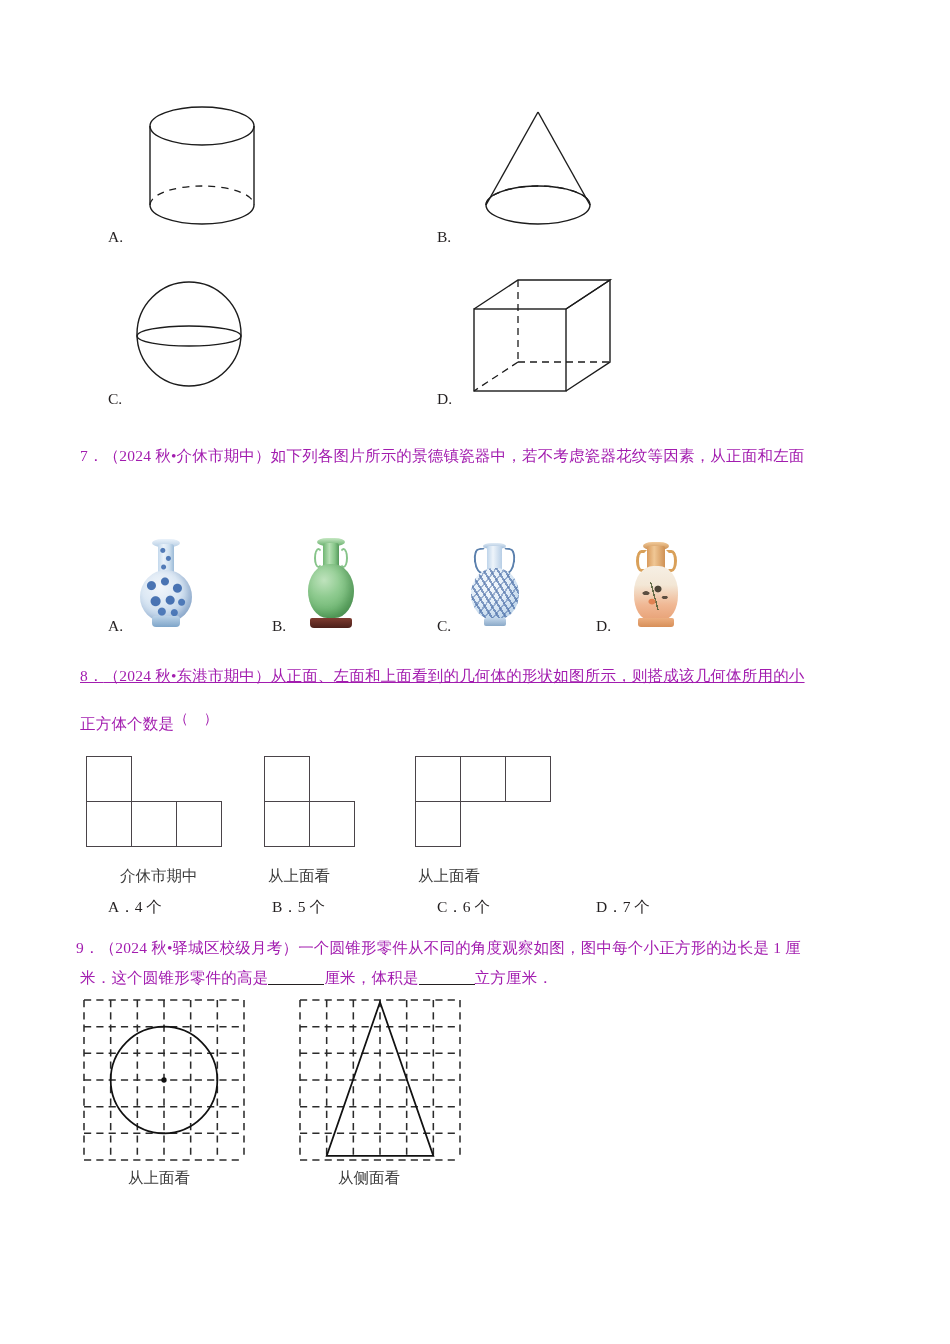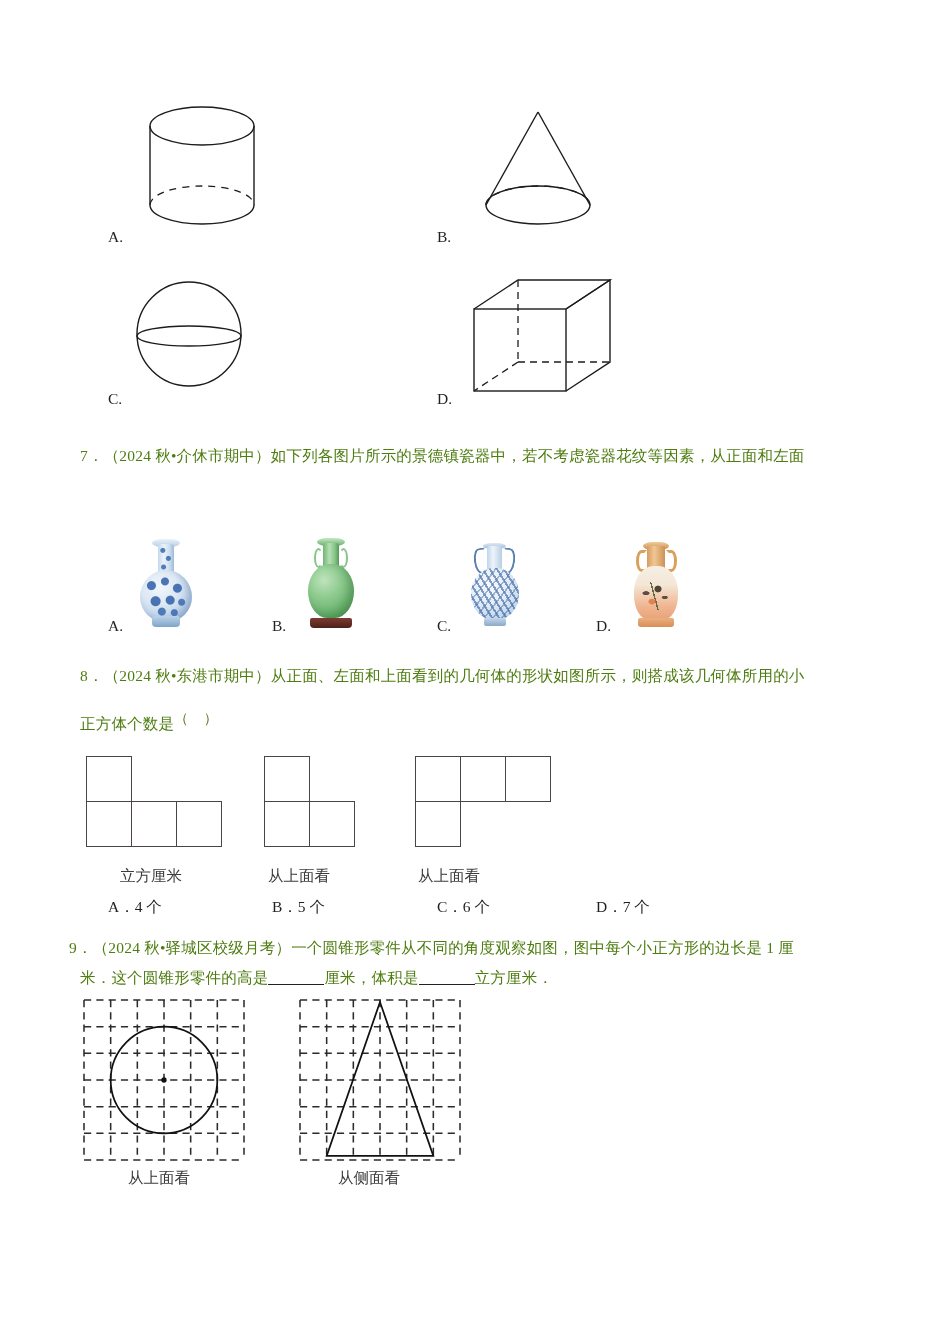--- a/index.html
+++ b/index.html
@@ -12,21 +12,21 @@
     color: #1a1a1a;
     position: relative;
     overflow: hidden;
   }
   .page { position: relative; width: 950px; height: 1344px; padding: 0; }
 
   
   .qtext {
     font-size: 15.5px;
     line-height: 1.5;
-    color: #4d7c0f;
+    color: #a21caf;
     letter-spacing: 0.2px;
     text-align: right;
   }
   .qline { position: absolute; white-space: nowrap; }
   .paren { font-size: 14px; vertical-align: super; letter-spacing: 6px; }
   .blank { display: inline-block; border-bottom: 1px solid #231f20; width: 56px; vertical-align: -2px; }
 
   
   .optlabel {
     position: absolute;
@@ -309,34 +309,34 @@
         <div class="vD-handleR"></div>
       <div class="vD-lip"></div>
         <div class="vD-neck"></div>
       <div class="vD-body"></div>
         <div class="vD-floral"></div>
         <div class="vD-foot"></div>
     </div>
   </div>
   <div class="optlabel" style="left:596px; top:617px;">D.</div>
 
-  <div class="qline qtext" style="left:80px; top:664px;">
+  <div class="qline qtext" style="left:80px; top:664px;text-decoration:underline;">
     <span>8．</span><span>（2024 秋•东港市期中）从正面、左面和上面看到的几何体的形状如图所示，则搭成该几何体所用的小</span>
   </div>
   <div class="qline qtext" style="left:80px; top:708px;">
     <span>正方体个数是</span><span class="paren">（      ）</span>
   </div>
 
   <div class="fig" style="left:86px; top:756px; width:150px; height:100px;">
     <div class="sq" style="left:0px;  top:0px;  width:46px; height:46px;"></div>
     <div class="sq" style="left:0px;  top:45px; width:46px; height:46px;"></div>
     <div class="sq" style="left:45px; top:45px; width:46px; height:46px;"></div>
     <div class="sq" style="left:90px; top:45px; width:46px; height:46px;"></div>
   </div>
-  <div class="caption" style="left:120px; top:866px;">立方厘米</div>
+  <div class="caption" style="left:120px; top:866px;">介休市期中</div>
 
   <div class="fig" style="left:264px; top:756px; width:105px; height:100px;">
     <div class="sq" style="left:0px;  top:0px;  width:46px; height:46px;"></div>
     <div class="sq" style="left:0px;  top:45px; width:46px; height:46px;"></div>
     <div class="sq" style="left:45px; top:45px; width:46px; height:46px;"></div>
   </div>
   <div class="caption" style="left:268px; top:866px;">从上面看</div>
 
   <div class="fig" style="left:415px; top:756px; width:150px; height:100px;">
     <div class="sq" style="left:0px;  top:0px;  width:46px; height:46px;"></div>
@@ -344,21 +344,21 @@
     <div class="sq" style="left:90px; top:0px;  width:46px; height:46px;"></div>
     <div class="sq" style="left:0px;  top:45px; width:46px; height:46px;"></div>
   </div>
   <div class="caption" style="left:418px; top:866px;">从上面看</div>
 
   <div class="choice" style="left:108px; top:897px;">A．4 个</div>
   <div class="choice" style="left:272px; top:897px;">B．5 个</div>
   <div class="choice" style="left:437px; top:897px;">C．6 个</div>
   <div class="choice" style="left:596px; top:897px;">D．7 个</div>
 
-  <div class="qline qtext" style="left:69px; top:936px;">
+  <div class="qline qtext" style="left:76px; top:936px;">
     <span>9．</span><span>（2024 秋•驿城区校级月考）一个圆锥形零件从不同的角度观察如图，图中每个小正方形的边长是 1 厘</span>
   </div>
   <div class="qline qtext" style="left:80px; top:966px;">
     <span>米．这个圆锥形零件的高是</span><span class="blank"></span><span>厘米，体积是</span><span class="blank"></span><span>立方厘米．</span>
   </div>
 
   <div class="fig" style="left:84px; top:1000px;">
     <svg width="160" height="160" viewBox="0 0 156 156">
       <g stroke="#2b2b2b" stroke-width="1.5" stroke-dasharray="7 5" fill="none">
         <path d="M0,0 H156"></path>

